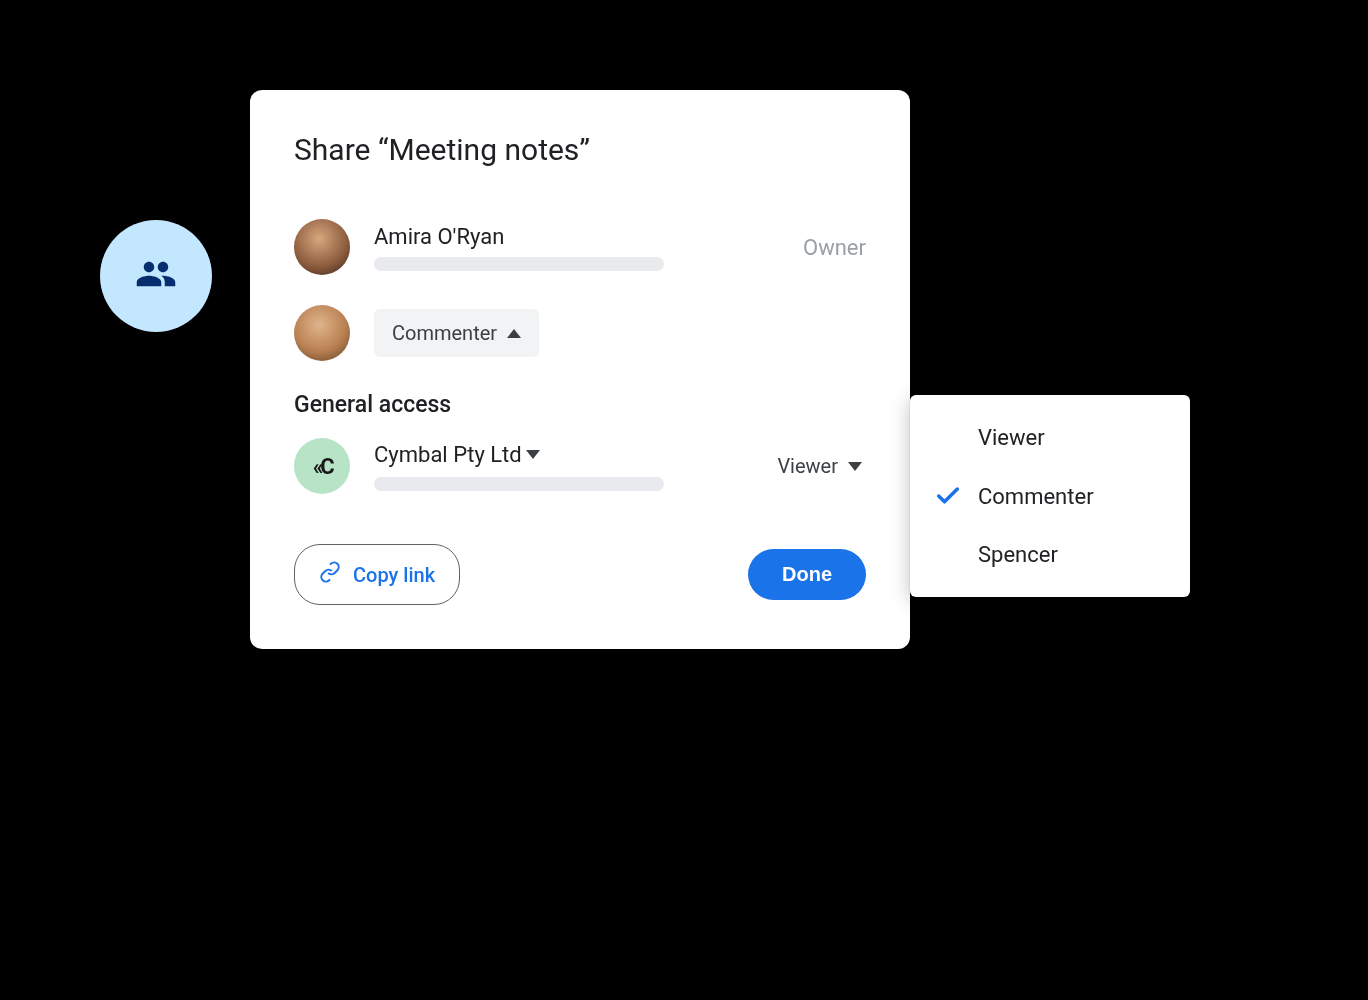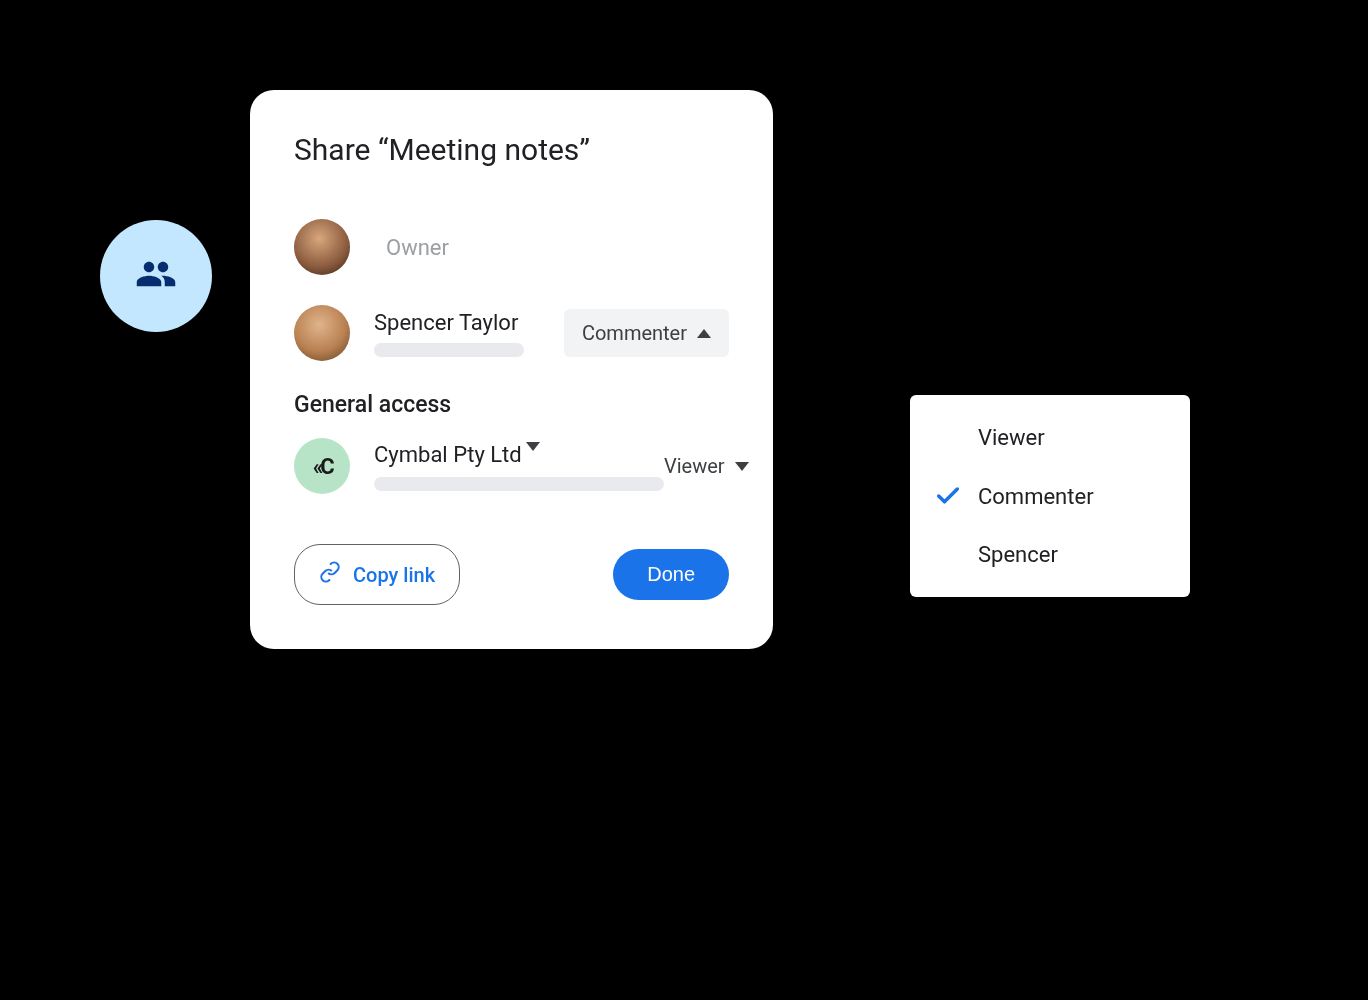--- a/index.html
+++ b/index.html
@@ -21,23 +21,23 @@
       background: #c2e7ff;
       display: flex;
       align-items: center;
       justify-content: center;
     }
     .people-badge svg { width: 42px; height: 42px; }
     .dialog {
       position: absolute;
       left: 250px;
       top: 90px;
-      width: 523px;
+      width: 660px;
       background: #fff;
-      border-radius: 24px;
+      border-radius: 12px;
       padding: 42px 44px 44px 44px;
       box-shadow: 0 2px 16px rgba(0,0,0,0.2);
     }
     .dialog-title {
       font-size: 30px;
       color: #202124;
       font-weight: 400;
       margin-bottom: 52px;
     }
     .section-heading {
@@ -121,21 +121,21 @@
       align-items: center;
       justify-content: center;
       flex-shrink: 0;
       margin-right: 24px;
       font-weight: 700;
       font-size: 22px;
       color: #1a1a1a;
       letter-spacing: -3px;
     }
     .org-info { flex: 1; display: flex; flex-direction: column; gap: 10px; }
-    .org-name-row { display: flex; align-items: flex-start; gap: 4px; }
+    .org-name-row { display: flex; align-items: center; gap: 4px; }
     .org-name { font-size: 22px; color: #202124; }
     .footer {
       display: flex;
       justify-content: space-between;
       align-items: center;
       margin-top: 10px;
     }
     .copy-link-btn {
       display: flex;
       align-items: center;
@@ -148,21 +148,21 @@
       font-weight: 500;
       cursor: pointer;
       background: #fff;
     }
     .done-btn {
       background: #1a73e8;
       color: #fff;
       border-radius: 28px;
       padding: 14px 34px;
       font-size: 20px;
-      font-weight: 400;
+      font-weight: 700;
       cursor: pointer;
       border: none;
     }
     .dropdown {
       position: absolute;
       left: 910px;
       top: 395px;
       width: 280px;
       background: #fff;
       border-radius: 6px;
@@ -194,29 +194,29 @@
       </svg>
   </span>
 </div>
 
 <div class="dialog">
   <h1 class="dialog-title">Share “Meeting notes”</h1>
 
 
   <div class="person-row">
     <div class="avatar amira"></div>
+    <div class="person-info">
+      <span class="person-name">Amira O'Ryan</span>
+      <div class="placeholder-line pl-long"></div>
+    </div>
     <span class="role-static">Owner</span>
   </div>
 
   <div class="person-row">
     <div class="avatar spencer"></div>
-    <div class="person-info">
-      <span class="person-name">Spencer Taylor</span>
-      <div class="placeholder-line pl-med"></div>
-    </div>
     <div class="role-chip">
       <span>Commenter</span>
       <span class="triangle-up"></span>
     </div>
   </div>
 
   <h2 class="section-heading" style="margin-top:18px">General access</h2>
 
   <div class="general-row">
     <div class="org-avatar">

